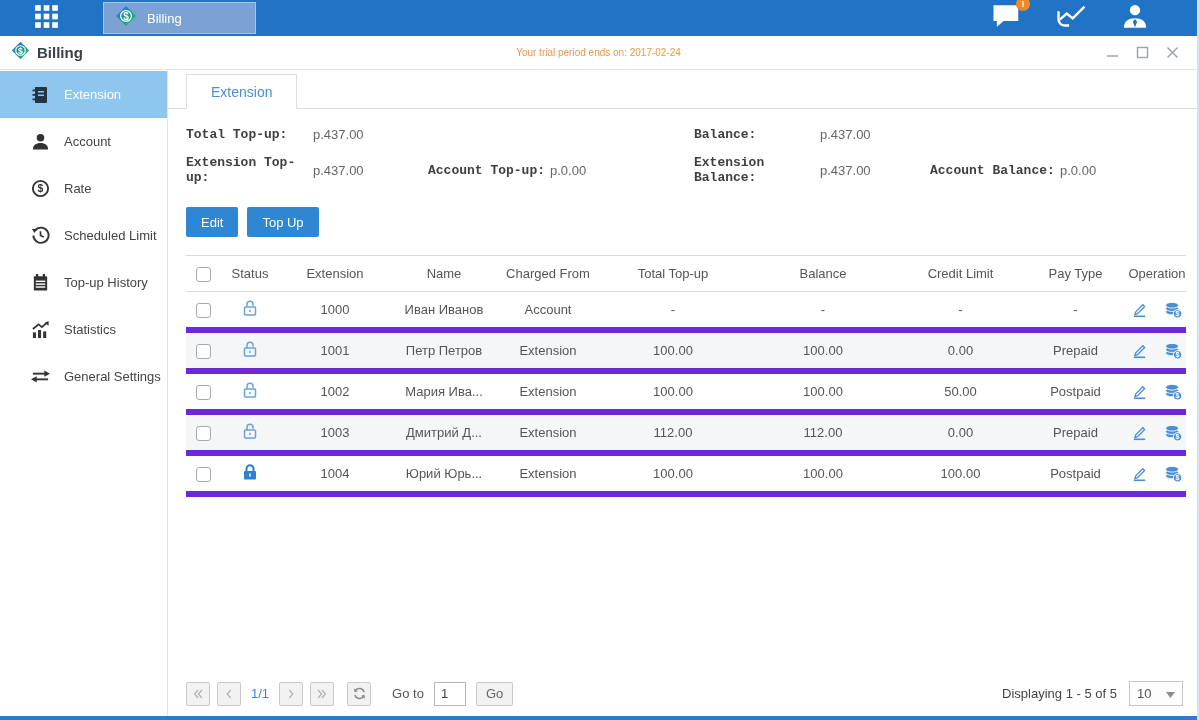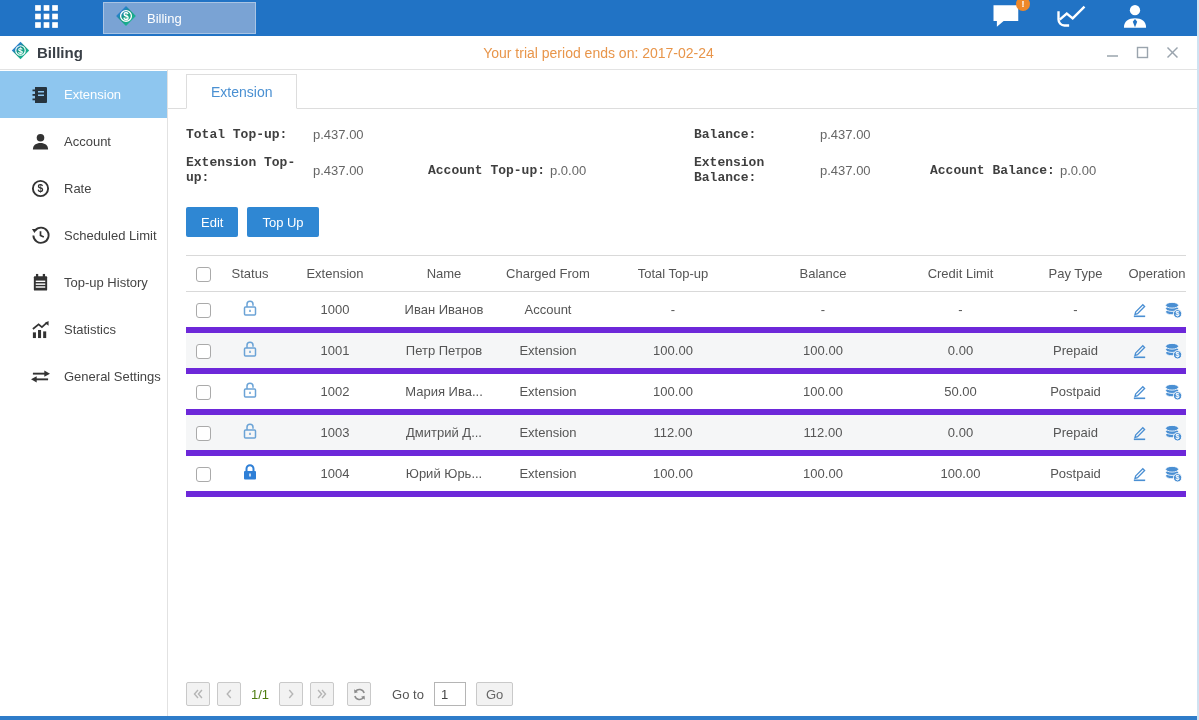--- a/index.html
+++ b/index.html
@@ -19,21 +19,21 @@
   .top-icon { position:relative; display:flex; cursor:pointer; }
   .badge { position:absolute; top:-6px; right:-8px; width:14px; height:14px; border-radius:50%;
            background:#ef8829; color:#fff; font-size:9px; font-weight:bold;
            display:flex; align-items:center; justify-content:center; }
 
   
   .titlebar { height:34px; background:#fff; border-bottom:1px solid #e3e3e3;
               display:flex; align-items:center; position:relative; }
   .title-left { display:flex; align-items:center; gap:6px; margin-left:10px; }
   .title-text { font-size:15px; font-weight:bold; color:#3a4047; }
-  .trial-msg { position:absolute; left:0; right:0; text-align:center; color:#e8954a; font-size:14px; }
+  .trial-msg { position:absolute; left:0; right:0; text-align:center; color:#e8954a; font-size:10px; }
   .win-controls { margin-left:auto; display:flex; align-items:center; gap:17px; margin-right:18px; z-index:2; }
   .win-controls span { display:flex; cursor:pointer; }
 
   
   .bodyrow { display:flex; height:646px; }
 
   .sidebar { width:168px; border-right:1px solid #e2e2e2; padding-top:1px; flex-shrink:0; }
   .side-item { height:47px; display:flex; align-items:center; gap:14px; padding-left:30px;
                font-size:13px; color:#444; cursor:pointer; }
   .side-item .sicon { width:20px; display:flex; justify-content:center; }
@@ -68,21 +68,21 @@
   input[type=checkbox] { appearance:none; -webkit-appearance:none; width:15px; height:15px;
        border:1px solid #aaa; border-radius:3px; background:#fff; cursor:pointer; vertical-align:middle; }
 
   .lock { display:inline-flex; }
 
   .spacer { flex:1; }
 
   .pagebar { display:flex; align-items:center; margin:0 14px 10px 18px; font-size:13px; color:#555; }
   .pg-btn { width:24px; height:24px; background:#f2f2f2; border:1px solid #c9c9c9; border-radius:2px;
             display:flex; align-items:center; justify-content:center; margin-right:7px; cursor:pointer; }
-  .page-ind { margin:0 10px 0 3px; color:#4d7c0f; }
+  .page-ind { margin:0 10px 0 3px; color:#3b82f6; }
   .goto-label { margin:0 10px 0 14px; color:#555; }
   .goto-input { width:32px; height:24px; border:1px solid #b5b5b5; text-align:left; padding-left:6px;
                 font-size:13px; color:#444; font-family:inherit; }
   .go-btn { height:24px; padding:0 9px; background:#f2f2f2; border:1px solid #c9c9c9; border-radius:2px;
             font-size:13px; color:#666; margin-left:10px; font-family:inherit; cursor:pointer; }
   .display-info { margin-left:auto; display:flex; align-items:center; gap:12px; color:#444; }
   .size-select { width:54px; height:25px; border:1px solid #c6c6c6; background:#fdfdfd; display:flex;
                  align-items:center; justify-content:space-between; padding:0 7px; cursor:pointer; color:#555; }
 
   .bottom-strip { height:4px; background:#2e7cc9; }
@@ -573,18 +573,29 @@
             <path d="M14.6 7.2 a6 6 0 0 0 -10.6 -1.7"></path>
             <path d="M3.4 10.8 a6 6 0 0 0 10.6 1.7"></path>
             <polygon points="2.6,2.6 2.9,7.6 7.2,6.2" fill="#8b8b8b" stroke="none"></polygon>
             <polygon points="15.4,15.4 15.1,10.4 10.8,11.8" fill="#8b8b8b" stroke="none"></polygon>
           </svg>
         </span>
         <span class="goto-label">Go to</span>
         <input class="goto-input" value="1" style="">
         <button class="go-btn">Go</button>
 
+        <div class="display-info">
+          <span>Displaying 1 - 5 of 5</span>
+          <span class="size-select">
+            <span>10</span>
+            <span>
+              <svg width="9" height="6">
+                  <polygon points="0,0 9,0 4.5,6" fill="#8b8b8b"></polygon>
+                </svg>
+            </span>
+          </span>
+        </div>
       </div>
     </div>
   </div>
 
   <div class="bottom-strip"></div>
 </div>
 
 </body></html>

